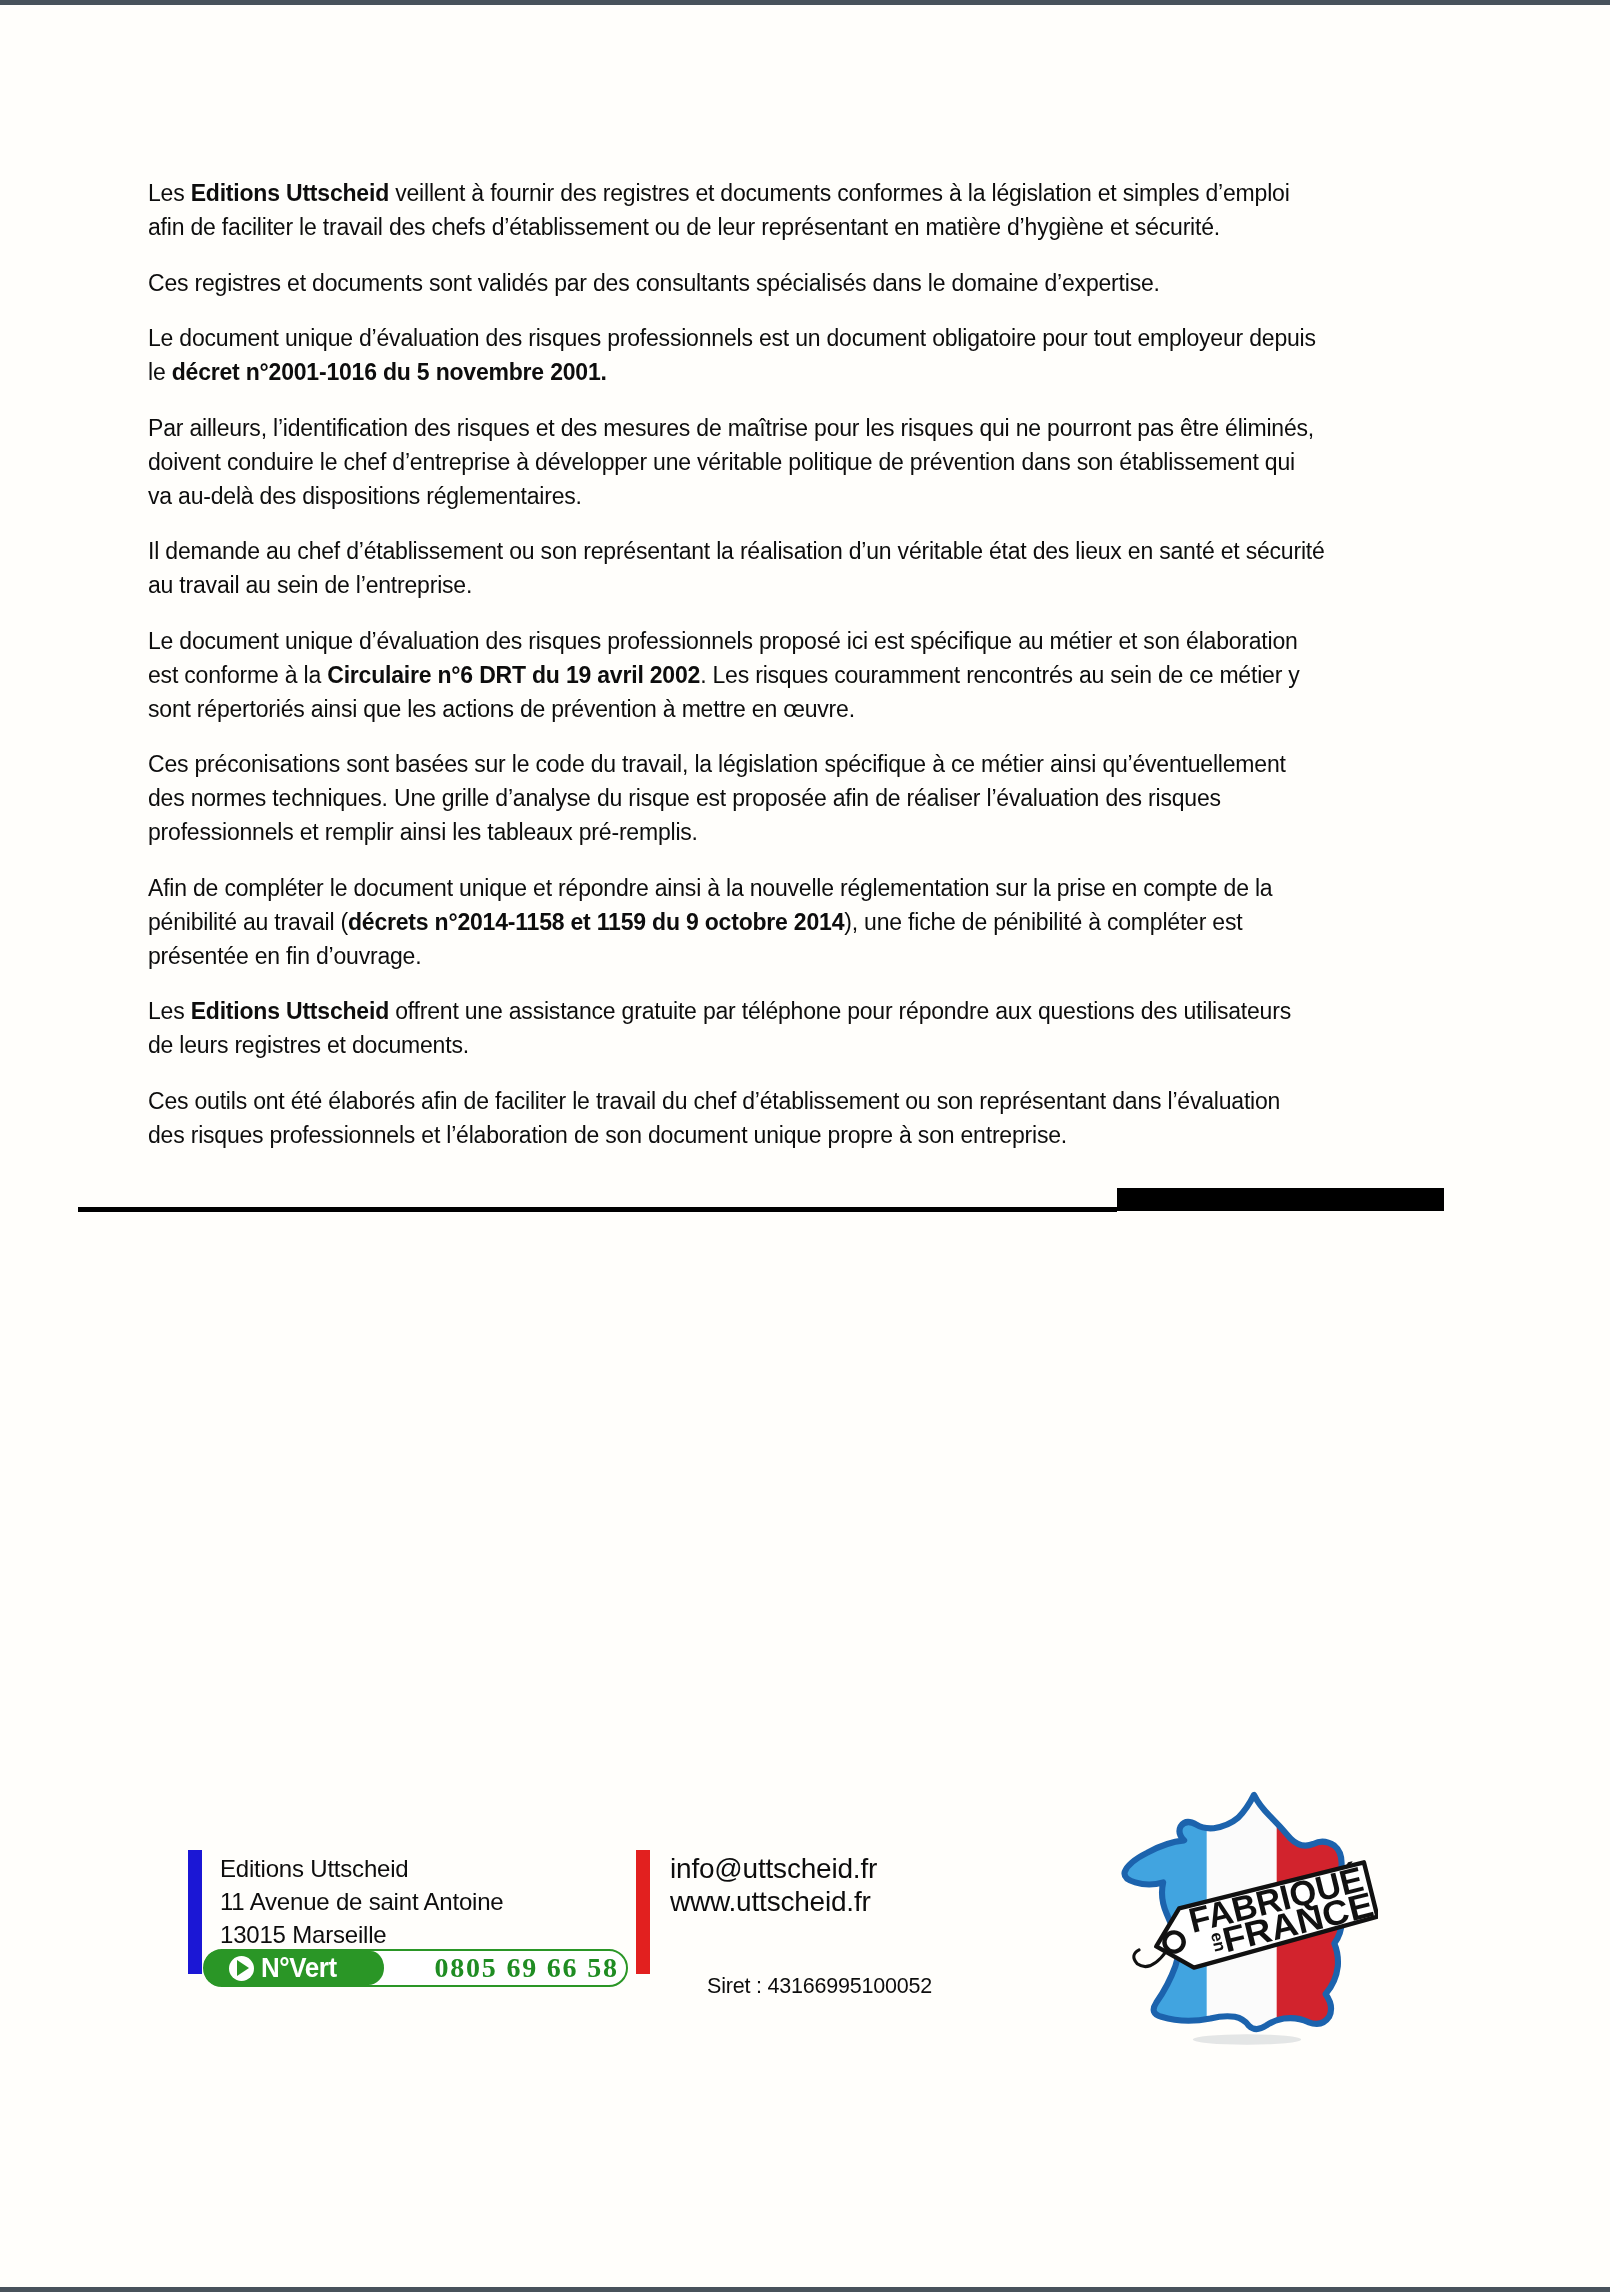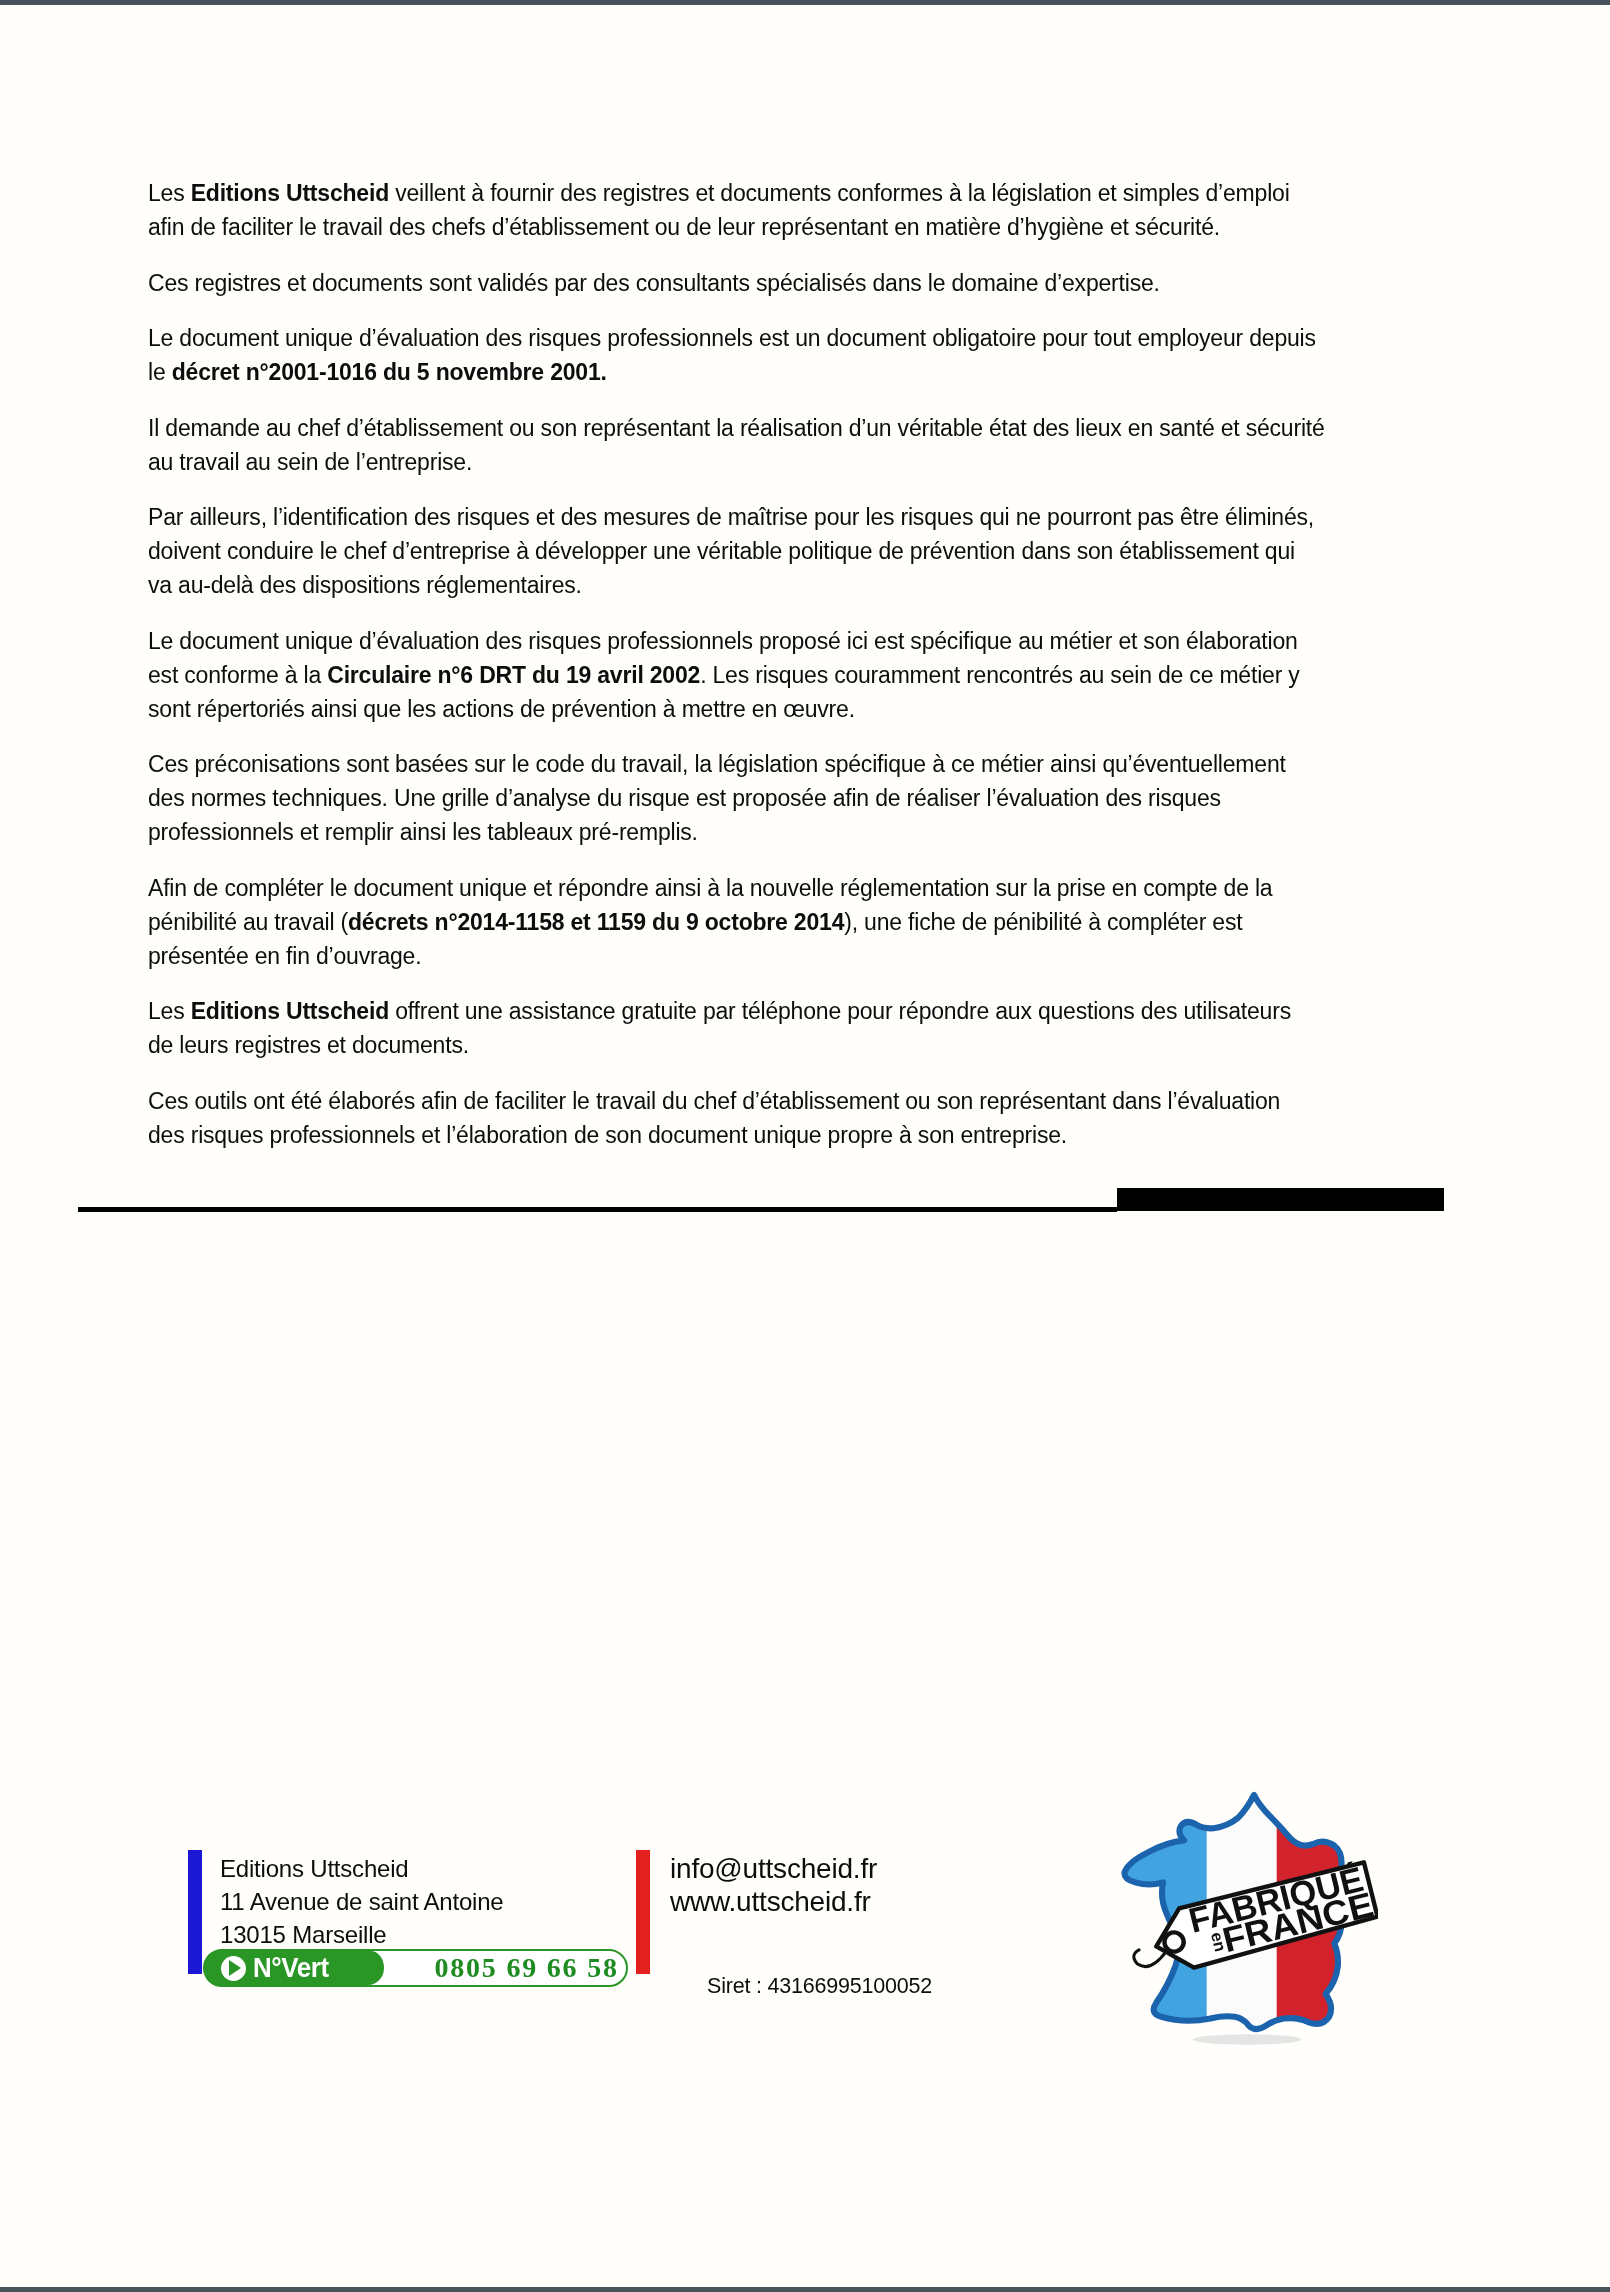--- a/index.html
+++ b/index.html
@@ -63,21 +63,21 @@
   
   .nvert{
     position:absolute;left:203px;top:1949px;width:425px;height:38px;
     box-sizing:border-box;border:2.7px solid var(--green);border-radius:19.7px;
     background:#fff;display:flex;align-items:center;
   }
   .nvert-left{
     height:100%;width:179px;box-sizing:border-box;
     background:var(--green);
     border-radius:17px 18px 21.5px 17px / 17px 23px 23px 17px;
-    display:flex;align-items:center;gap:7.2px;padding-left:16px;
+    display:flex;align-items:center;gap:7.2px;padding-left:24px;
   }
   .nvert-circle{
     width:25px;height:25px;border-radius:50%;background:#fff;
     display:flex;align-items:center;justify-content:center;flex:0 0 auto;
   }
   .nvert-tri{
     width:0;height:0;margin-left:3.6px;
     border-left:12.5px solid var(--green);
     border-top:8px solid transparent;
     border-bottom:8px solid transparent;
@@ -110,25 +110,25 @@
 <div class="page">
 
   <div class="edge-strip top"></div>
 
   <main class="content" id="paragraphs">
       <p class="para"><span>Les </span><span class="b">Editions Uttscheid</span><span> veillent à fournir des registres et documents conformes à la législation et simples d’emploi
 afin de faciliter le travail des chefs d’établissement ou de leur représentant en matière d’hygiène et sécurité.</span></p>
       <p class="para"><span>Ces registres et documents sont validés par des consultants spécialisés dans le domaine d’expertise.</span></p>
       <p class="para"><span>Le document unique d’évaluation des risques professionnels est un document obligatoire pour tout employeur depuis
 le </span><span class="b">décret n°2001-1016 du 5 novembre 2001.</span></p>
-      <p class="para"><span>Il demande au chef d’établissement ou son représentant la réalisation d’un véritable état des lieux en santé et sécurité
-au travail au sein de l’entreprise.</span></p>
       <p class="para"><span>Par ailleurs, l’identification des risques et des mesures de maîtrise pour les risques qui ne pourront pas être éliminés,
 doivent conduire le chef d’entreprise à développer une véritable politique de prévention dans son établissement qui
 va au-delà des dispositions réglementaires.</span></p>
+      <p class="para"><span>Il demande au chef d’établissement ou son représentant la réalisation d’un véritable état des lieux en santé et sécurité
+au travail au sein de l’entreprise.</span></p>
       <p class="para"><span>Le document unique d’évaluation des risques professionnels proposé ici est spécifique au métier et son élaboration
 est conforme à la </span><span class="b">Circulaire n°6 DRT du 19 avril 2002</span><span>. Les risques couramment rencontrés au sein de ce métier y
 sont répertoriés ainsi que les actions de prévention  à mettre en œuvre.</span></p>
       <p class="para"><span>Ces préconisations sont basées sur le code du travail, la législation spécifique à ce métier ainsi qu’éventuellement
 des normes techniques. Une grille d’analyse du risque est proposée afin de réaliser l’évaluation des risques
 professionnels et remplir ainsi les tableaux pré-remplis.</span></p>
       <p class="para"><span>Afin de compléter le document unique et répondre ainsi à la nouvelle réglementation  sur la prise en compte de la
 pénibilité au travail (</span><span class="b">décrets n°2014-1158 et 1159 du 9 octobre 2014</span><span>), une fiche de pénibilité à compléter est
 présentée en fin d’ouvrage.</span></p>
       <p class="para"><span>Les </span><span class="b">Editions Uttscheid</span><span> offrent une assistance gratuite par téléphone pour répondre aux questions des utilisateurs

